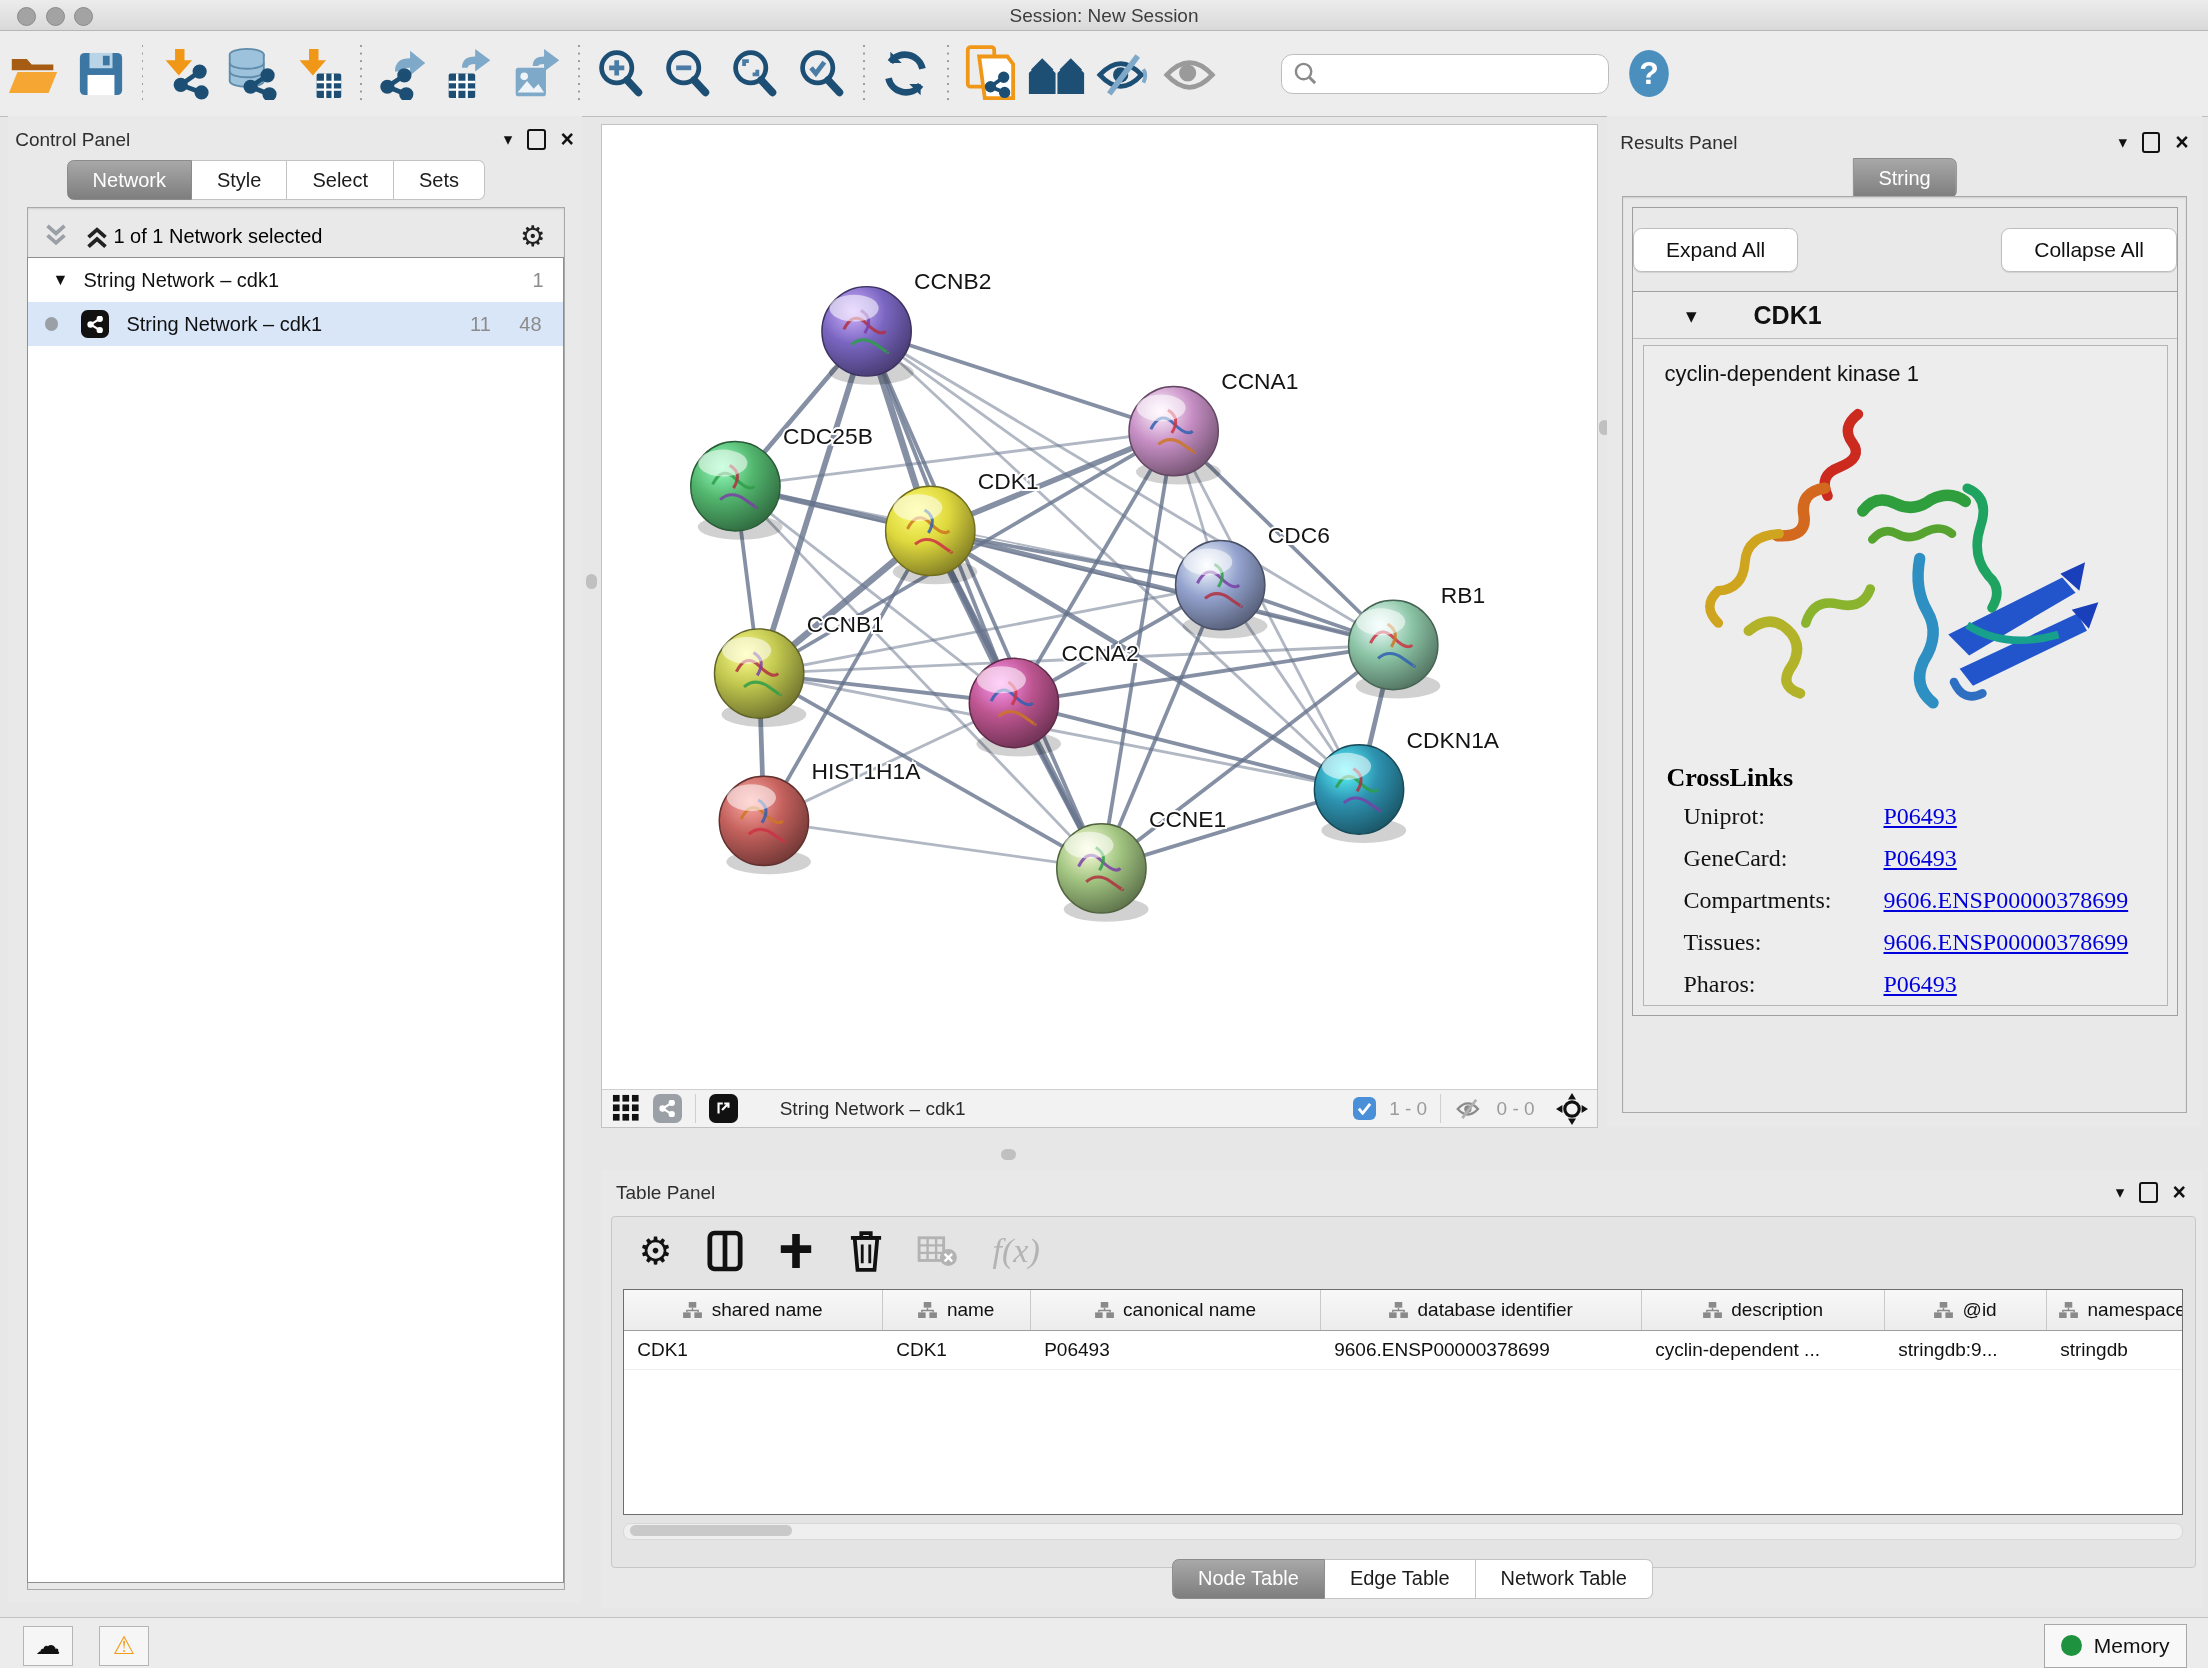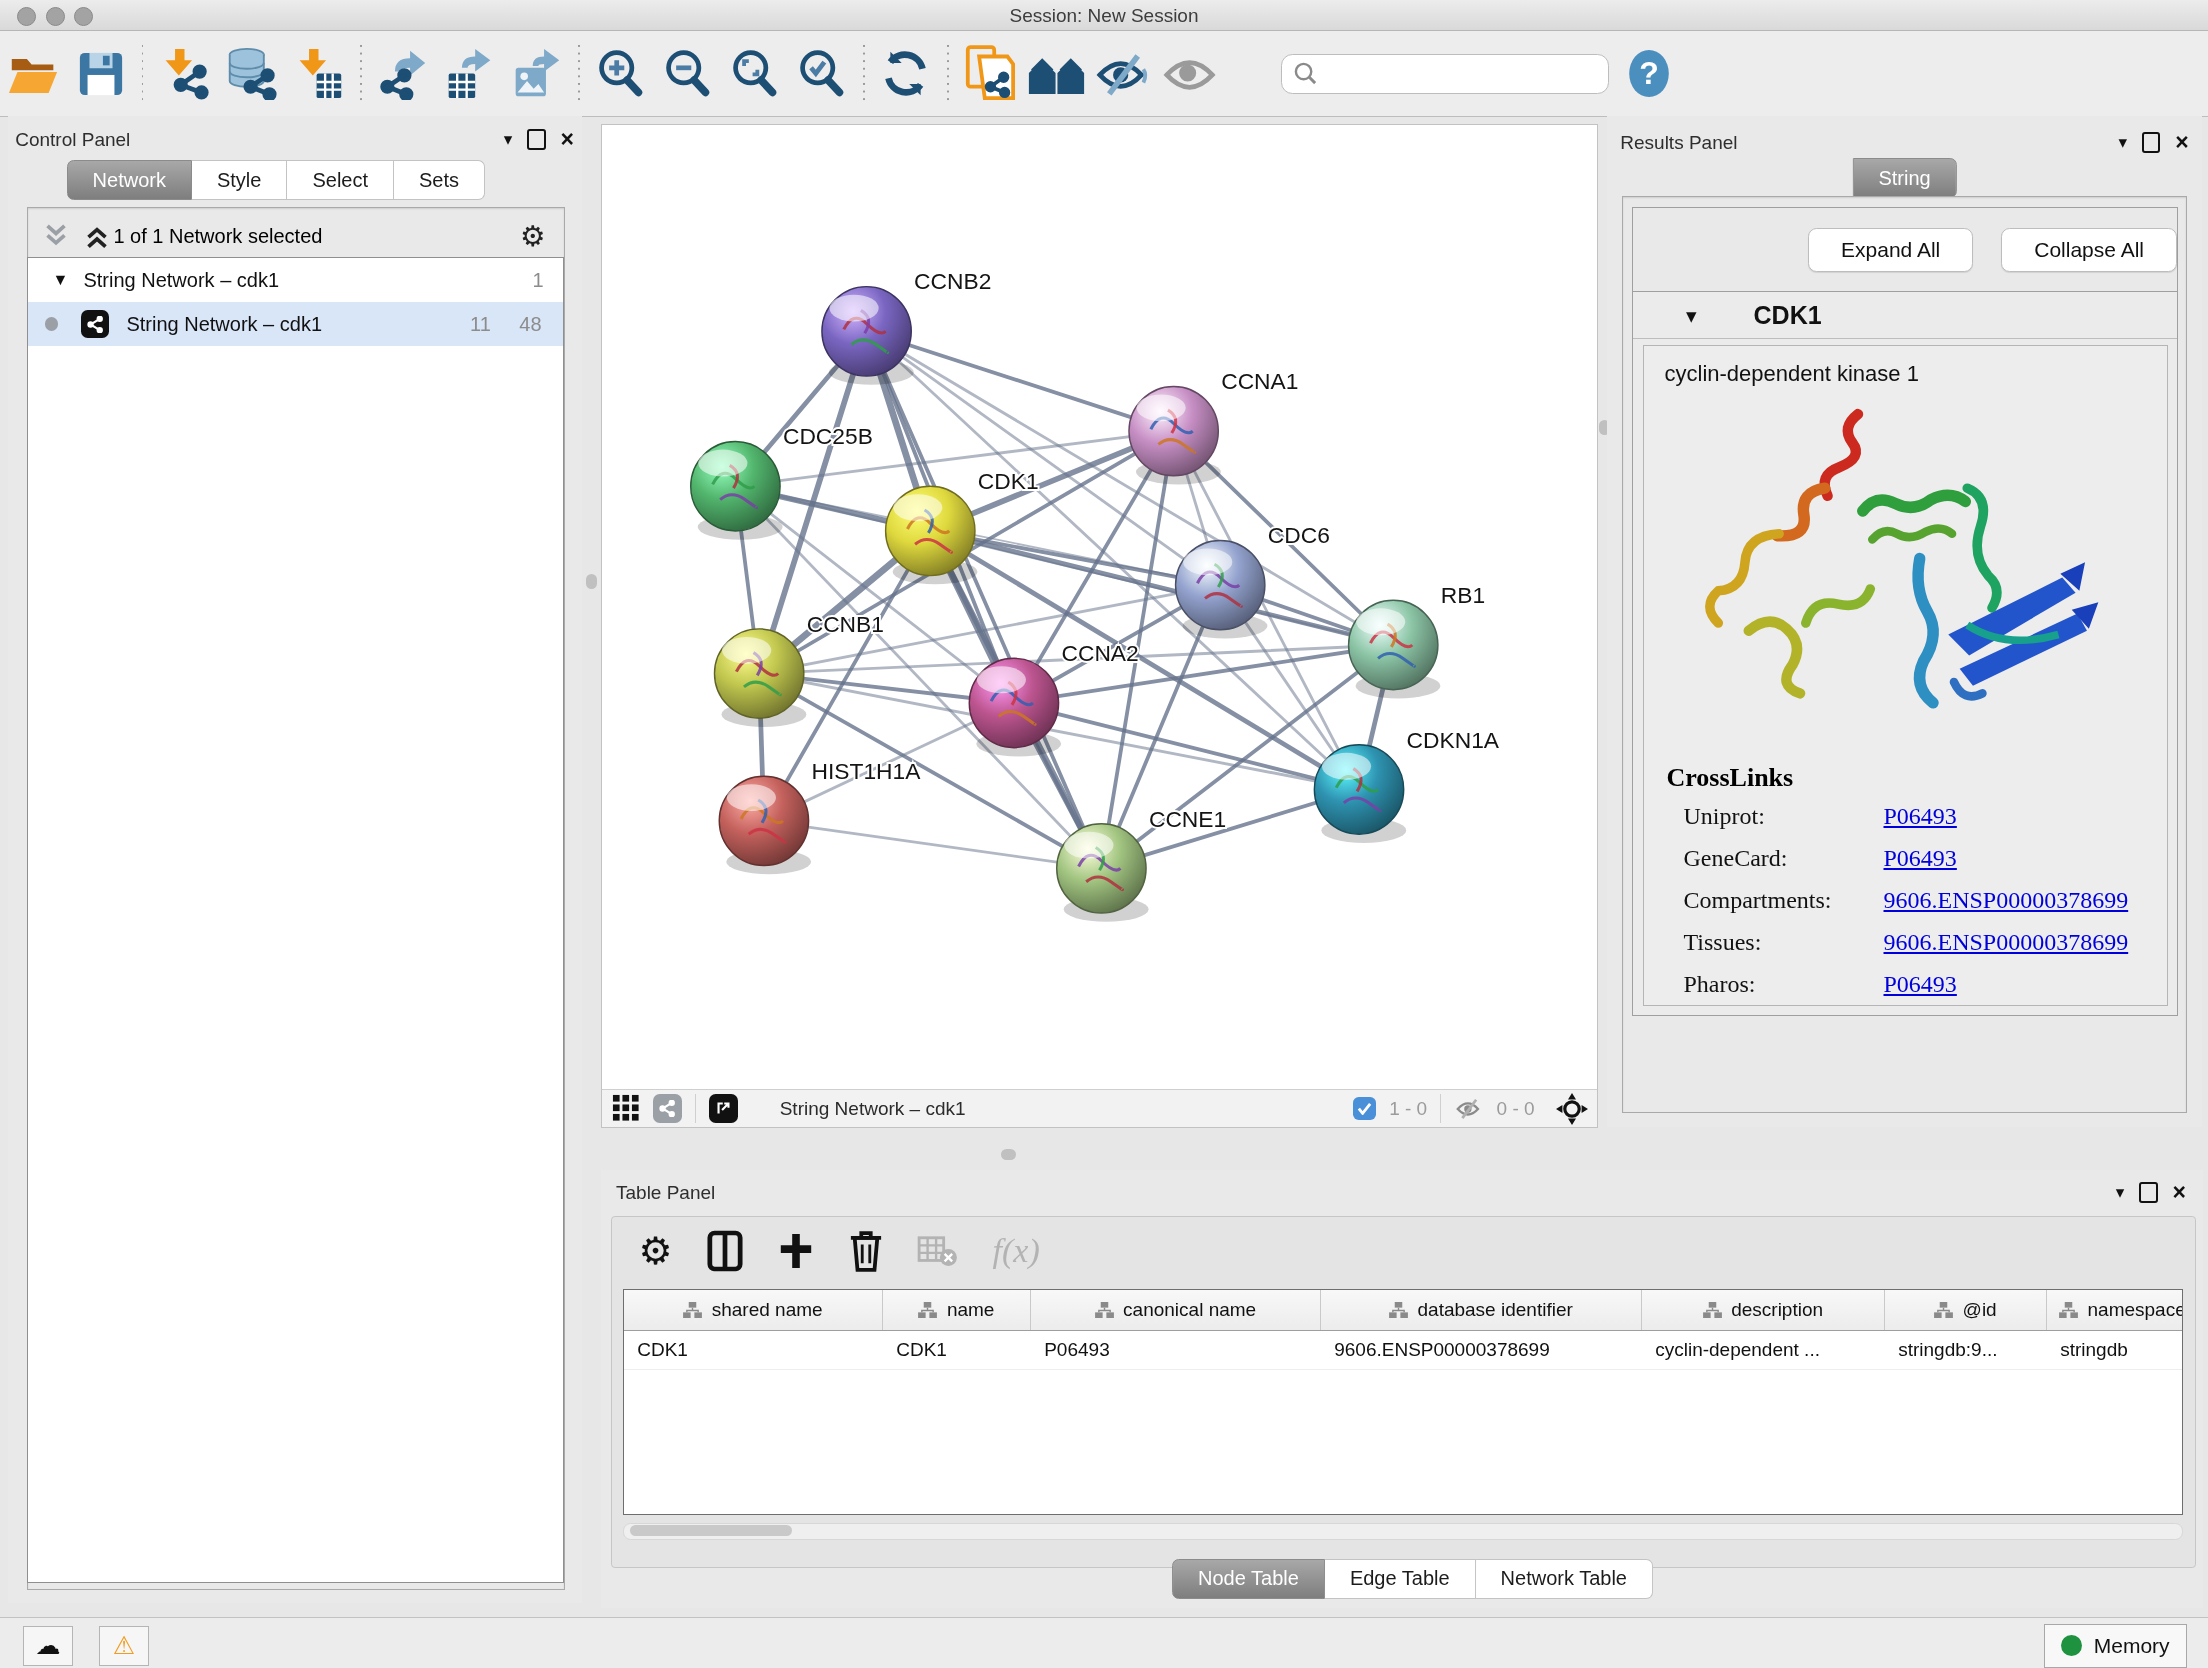--- a/index.html
+++ b/index.html
@@ -57,21 +57,21 @@
   .cnt-gray{font-size:19px;color:#9b9b9b;}
   .checkbox{width:23px;height:23px;border-radius:5.7px;background:#4a90d9;display:flex;align-items:center;justify-content:center;}
   
   .splitdot{position:absolute;background:#c0c0c0;border-radius:5.7px;}
   
   #results-panel{position:absolute;left:1607px;top:116px;width:595px;height:1011px;background:#e9e9e9;}
   #rp-header{position:absolute;left:13.3px;right:13.3px;top:7.6px;height:30px;display:flex;align-items:flex-end;justify-content:space-between;}
   #rp-tab{position:absolute;left:50%;transform:translateX(-50%);top:42px;}
   #rp-box{position:absolute;left:15px;top:80px;width:563px;height:915px;}
   #rp-buttons{position:absolute;left:25px;top:91px;width:544px;height:84px;border:1px solid #9f9f9f;
-    display:flex;align-items:center;justify-content:flex-end;gap:28px;background:#e9e9e9;}
+    display:flex;align-items:center;justify-content:space-between;gap:28px;background:#e9e9e9;}
   .white-btn{background:#fff;border:1px solid #bdbdbd;border-radius:8.6px;height:42px;padding:0 32px;
     font-size:21px;color:#111;display:flex;align-items:center;box-shadow:0 1px 1px rgba(0,0,0,.1);}
   #rp-section{position:absolute;left:25px;top:175px;width:544px;height:723px;border:1px solid #9f9f9f;background:#ebebeb;}
   #rp-sec-head{height:46px;display:flex;align-items:center;gap:57px;padding-left:53px;border-bottom:1px solid #bdbdbd;}
   #rp-sec-head .nm{font-size:25px;font-weight:bold;color:#111;}
   #rp-content{position:absolute;left:9.5px;top:53px;right:9.5px;bottom:9.5px;background:#ededed;border:1px solid #b5b5b5;}
   #rp-desc{font-size:22px;color:#111;padding:15px 0 0 21px;}
   #crosslinks{font-family:Liberation Serif, serif;padding-left:23px;}
   #crosslinks .hd{font-size:26px;font-weight:bold;color:#000;margin:5.7px 0 9.5px 0;}
   .xrow{display:flex;font-size:24px;margin-bottom:15px;}

